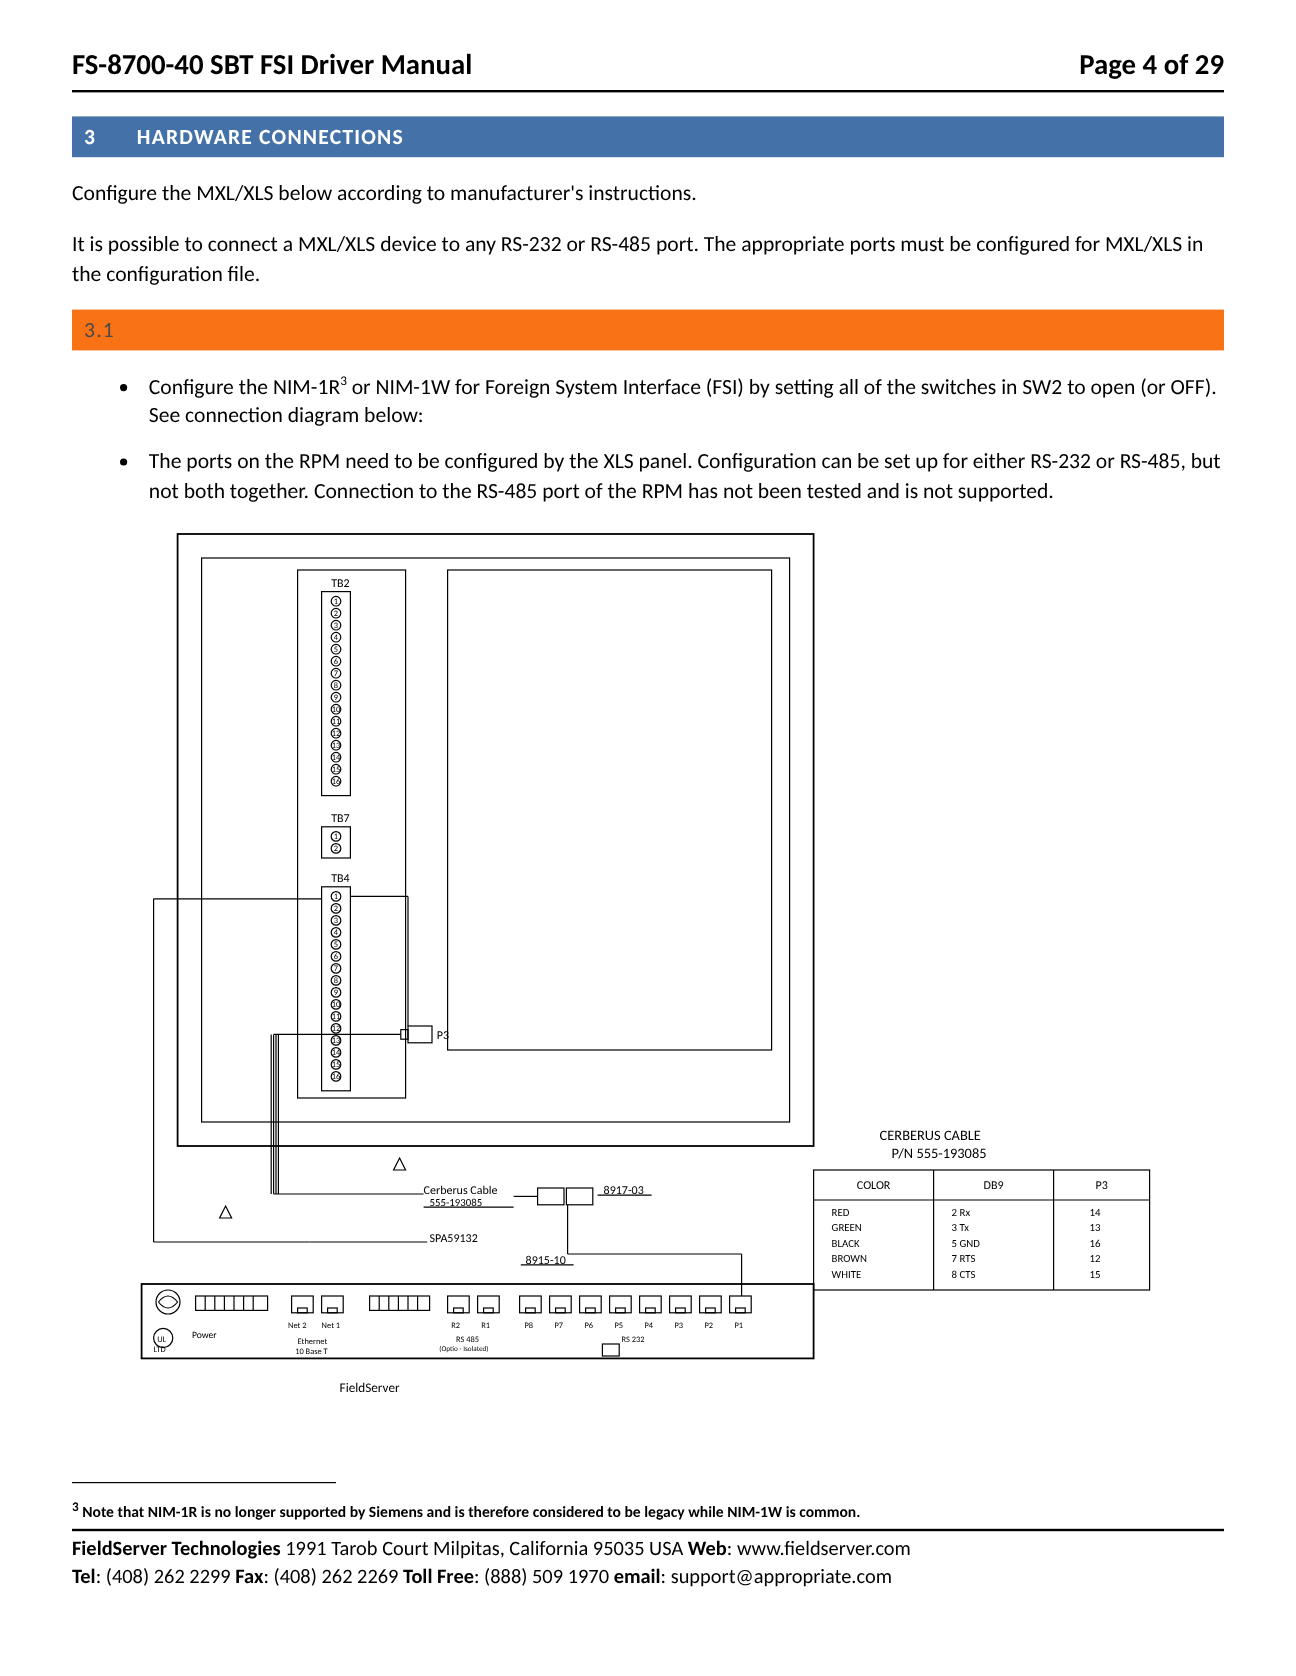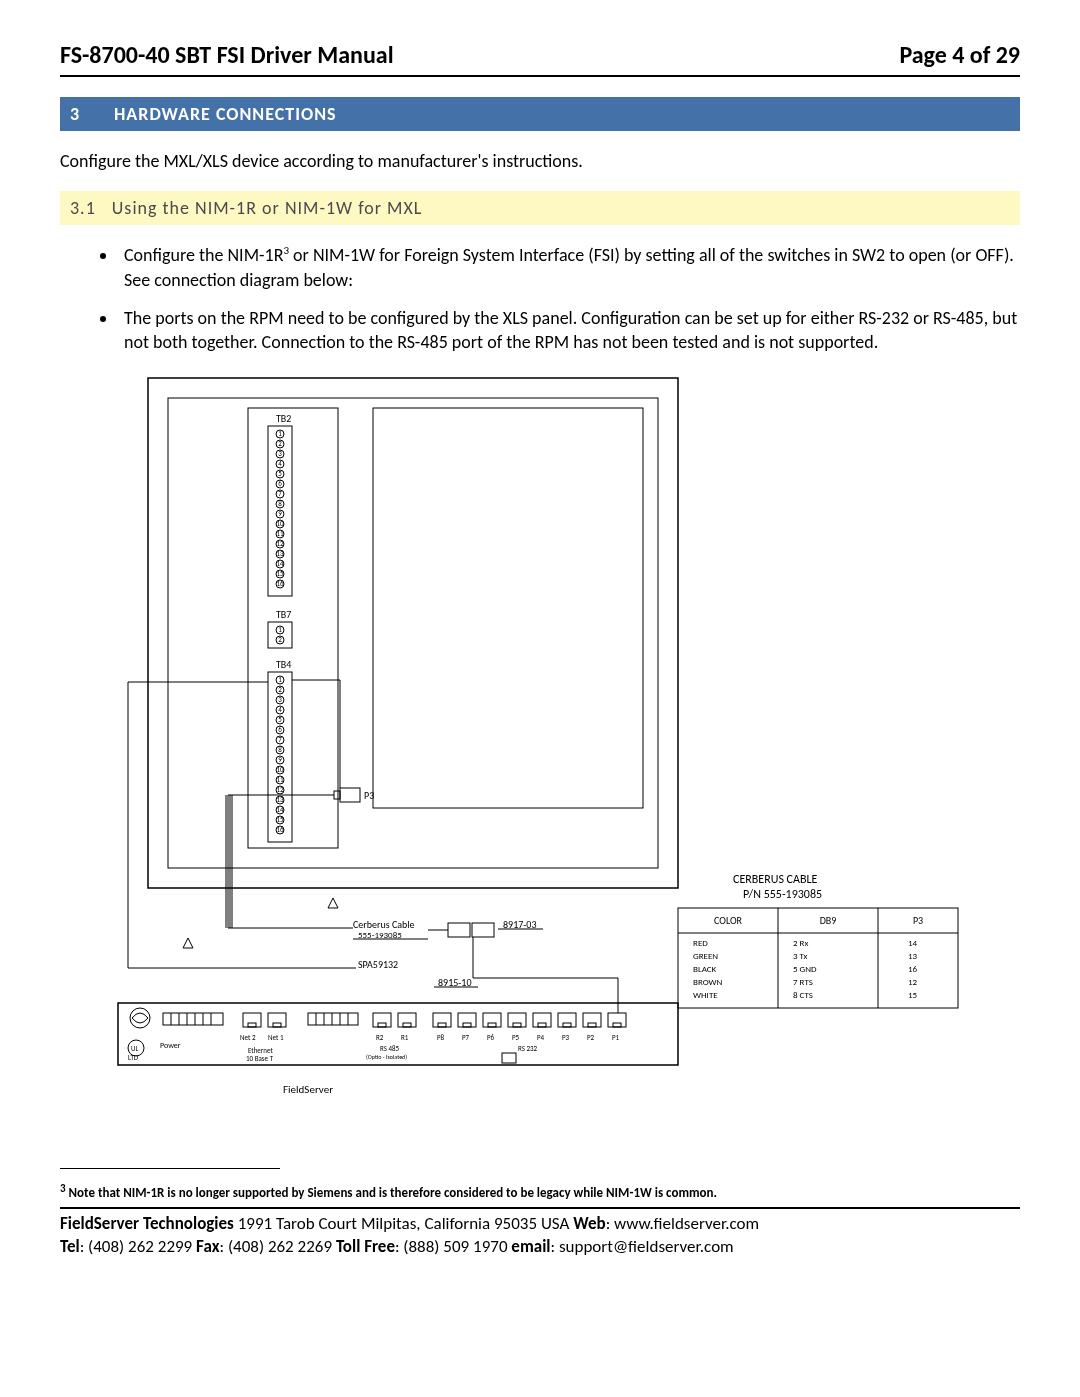--- a/index.html
+++ b/index.html
@@ -34,27 +34,27 @@
     gap: 24px;
     margin-bottom: 18px;
   }
   .section-heading .num { width: 20px; }
   .body-text {
     font-size: 18px;
     line-height: 1.35;
     margin: 0 0 18px 0;
   }
   .subsection-heading {
-    background: #fef9c3;
+    background: #f97316;
     color: #4a4a4a;
     font-size: 18px;
     letter-spacing: 1px;
     padding: 6px 10px;
     display: flex;
-    gap: 16px;
+    gap: 40px;
     margin-bottom: 18px;
     margin-top: 16px;
   }
   ul.bullets {
     margin: 0 0 14px 0;
     padding-left: 58px;
   }
   ul.bullets li {
     font-size: 18px;
     line-height: 1.35;
@@ -94,25 +94,25 @@
   <div class="header-row">
     <span>FS-8700-40 SBT FSI Driver Manual</span>
     <span>Page 4 of 29</span>
   </div>
 
   <div class="section-heading">
     <span class="num">3</span>
     <span>HARDWARE CONNECTIONS</span>
   </div>
 
-  <p class="body-text">Configure the MXL/XLS device according to manufacturer's instructions.</p>
+  <p class="body-text">Configure the MXL/XLS below according to manufacturer's instructions.</p>
+  <p class="body-text">It is possible to connect a MXL/XLS device to any RS-232 or RS-485 port.  The appropriate ports must be configured for MXL/XLS in the configuration file.</p>
 
   <div class="subsection-heading">
     <span>3.1</span>
-    <span>Using the NIM-1R or NIM-1W for MXL</span>
   </div>
 
   <ul class="bullets">
     <li>
       <span>Configure the NIM-1R</span><sup>3</sup><span>  or NIM-1W for Foreign System Interface (FSI) by setting all of the switches in SW2 to open (or OFF).  See connection diagram below:</span>
     </li>
     <li>The ports on the RPM need to be configured by the XLS panel.  Configuration can be set up for either RS-232 or RS-485, but not both together.  Connection to the RS-485 port of the RPM has not been tested and is not supported.</li>
   </ul>
 
   <div class="diagram-wrap">
@@ -368,17 +368,17 @@
   <hr class="footnote-rule">
   <p class="footnote">
     <sup>3</sup><span> Note that NIM-1R is no longer supported by Siemens and is therefore considered to be legacy while NIM-1W is common.</span>
   </p>
 
   <div class="footer">
     <div>
       <b>FieldServer Technologies</b><span> 1991 Tarob Court Milpitas, California 95035 USA   </span><b>Web</b><span>: www.fieldserver.com</span>
     </div>
     <div>
-      <b>Tel</b><span>: (408) 262 2299   </span><b>Fax</b><span>: (408) 262 2269   </span><b>Toll Free</b><span>: (888) 509 1970   </span><b>email</b><span>: support@fieldserver.com</span>
+      <b>Tel</b><span>: (408) 262 2299   </span><b>Fax</b><span>: (408) 262 2269   </span><b>Toll Free</b><span>: (888) 509 1970   </span><b>email</b><span>: support@appropriate.com</span>
     </div>
   </div>
 
 </div>
 
 </body></html>

